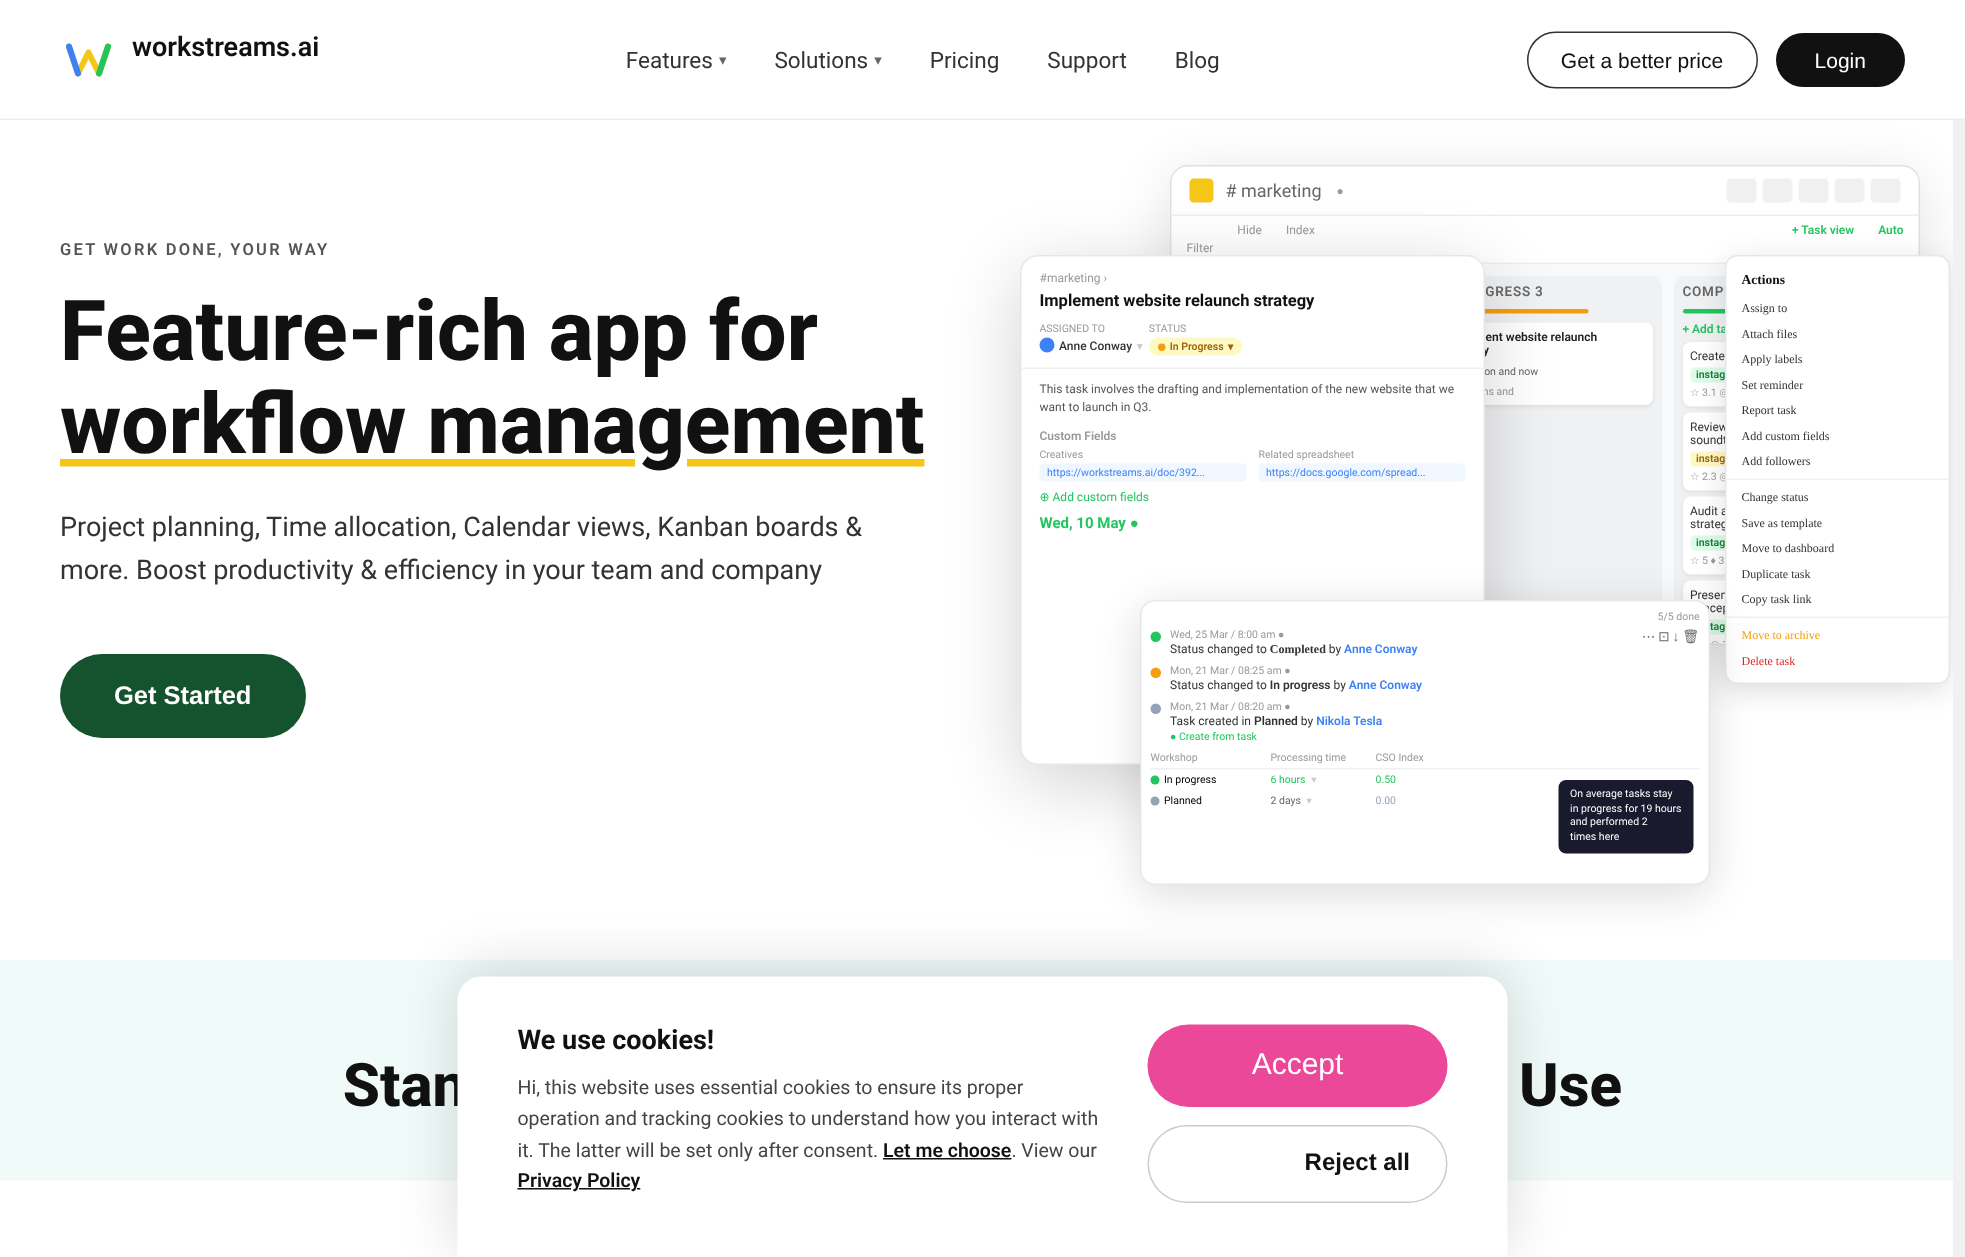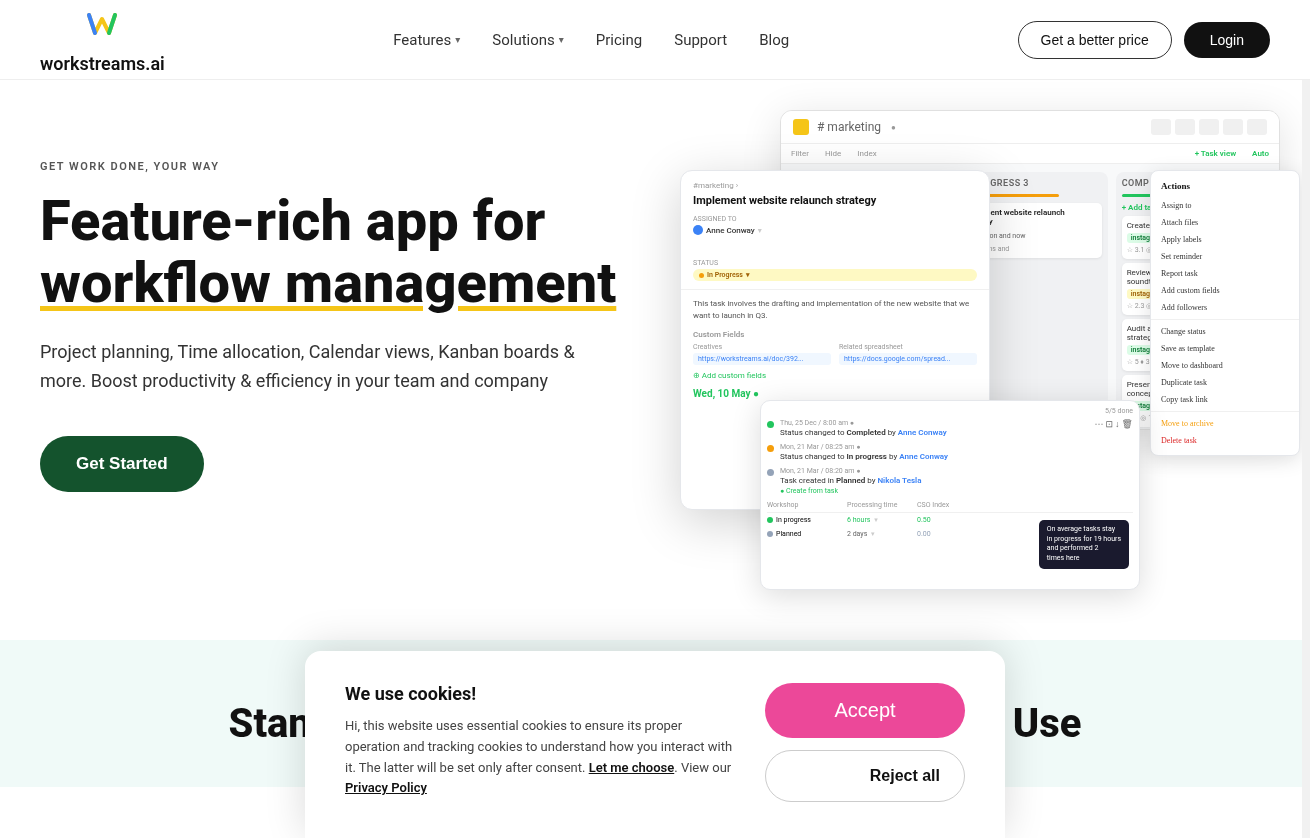--- a/index.html
+++ b/index.html
@@ -25,24 +25,22 @@
       padding: 0 40px;
       height: 80px;
       border-bottom: 1px solid #eee;
       background: #fff;
       position: relative;
       z-index: 10;
     }
 
     .logo-area {
       display: flex;
-      align-items: center;
       gap: 10px;
       text-decoration: none;
-      flex-direction: column;
     }
 
     .logo-icon {
       width: 38px;
       height: 38px;
     }
 
     .logo-text {
       font-size: 18px;
       font-weight: 600;
@@ -318,22 +316,21 @@
 
     .detail-title {
       font-size: 11px;
       font-weight: 700;
       color: #111;
       margin-bottom: 8px;
     }
 
     .detail-meta {
       display: flex;
-      gap: 24px;
-      flex-direction: column;
+      gap: 4px;
     }
 
     .meta-item {
       display: flex;
       flex-direction: column;
       gap: 2px;
     }
 
     .meta-label {
       font-size: 7px;
@@ -705,21 +702,21 @@
           <div class="mockup-toolbar">
             <div class="mockup-tb-btn"></div>
             <div class="mockup-tb-btn"></div>
             <div class="mockup-tb-btn"></div>
             <div class="mockup-tb-btn"></div>
             <div class="mockup-tb-btn"></div>
           </div>
         </div>
 
         <div style="display:flex;gap:16px;padding:5px 10px;border-bottom:1px solid #eee;background:#fff;">
-          <span style="font-size:8px;color:#999;">Filter</span>
+          <span style="font-size:8px;color:#999;margin-top:12px;">Filter</span>
           <span style="font-size:8px;color:#999;">Hide</span>
           <span style="font-size:8px;color:#999;">Index</span>
           <span style="font-size:8px;margin-left:auto;color:#22c55e;font-weight:600;">+ Task view</span>
           <span style="font-size:8px;color:#22c55e;font-weight:600;">Auto</span>
         </div>
         <div class="kanban-cols">
 
           <div class="kanban-col col-planned">
             <div class="col-header">PLANNED 1</div>
             <div class="col-progress" style="background:#94a3b8;width:40%;height:3px;border-radius:2px;margin-bottom:6px;"></div>
@@ -839,22 +836,22 @@
         <div class="action-item" style="color:#f59e0b;">Move to archive</div>
         <div class="action-item danger">Delete task</div>
       </div>
 
       <div class="mockup-timeline">
         <div class="timeline-body">
           <div style="text-align:right;font-size:7px;color:#999;margin-bottom:4px;">5/5 done</div>
           <div class="timeline-row">
             <div class="tl-dot tl-green"></div>
             <div class="tl-content">
-              <div class="tl-date">Thu, 25 Dec / 8:00 am ●</div>
-              <div class="tl-text">Status changed to <span style="font-weight:600;">Completed</span> by <span class="tl-author">Anne Conway</span></div>
+              <div class="tl-date">Wed, 25 Mar / 8:00 am ●</div>
+              <div class="tl-text">Status changed to <span style="font-weight:600;font-family:Liberation Serif, serif;">Completed</span> by <span class="tl-author">Anne Conway</span></div>
             </div>
             <div style="display:flex;gap:2px;align-items:center;">
               <span style="font-size:9px;color:#666;">⋯</span>
               <span style="font-size:9px;color:#666;">⊡</span>
               <span style="font-size:9px;color:#666;">↓</span>
               <span style="font-size:9px;color:#666;">🗑</span>
             </div>
           </div>
           <div class="timeline-row">
             <div class="tl-dot tl-yellow"></div>

